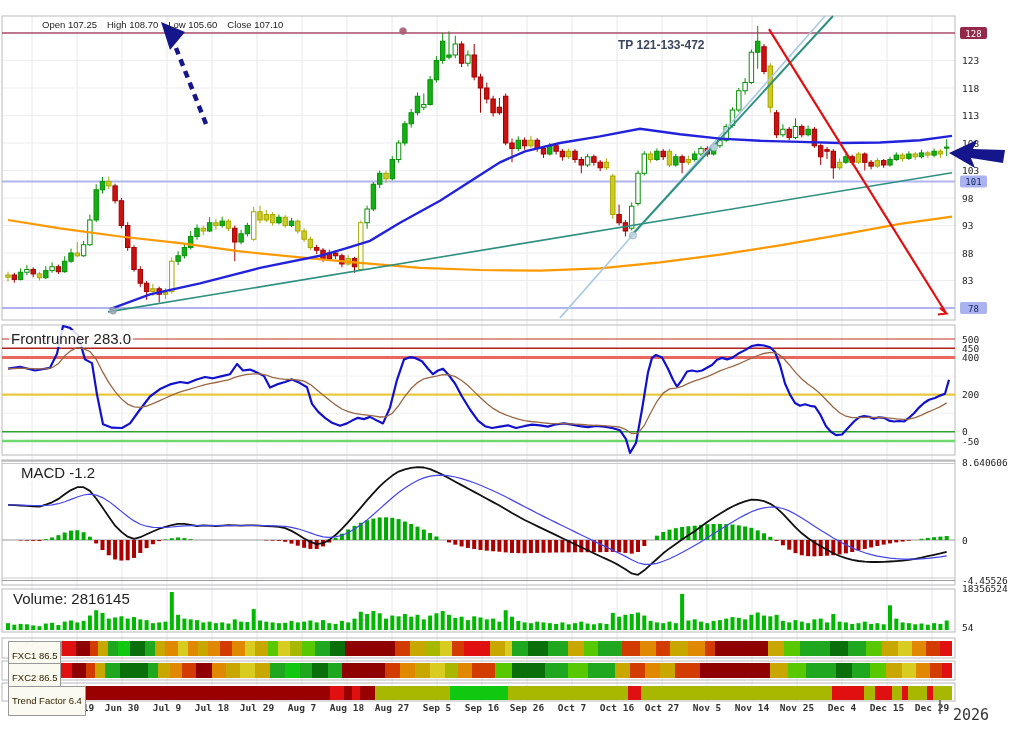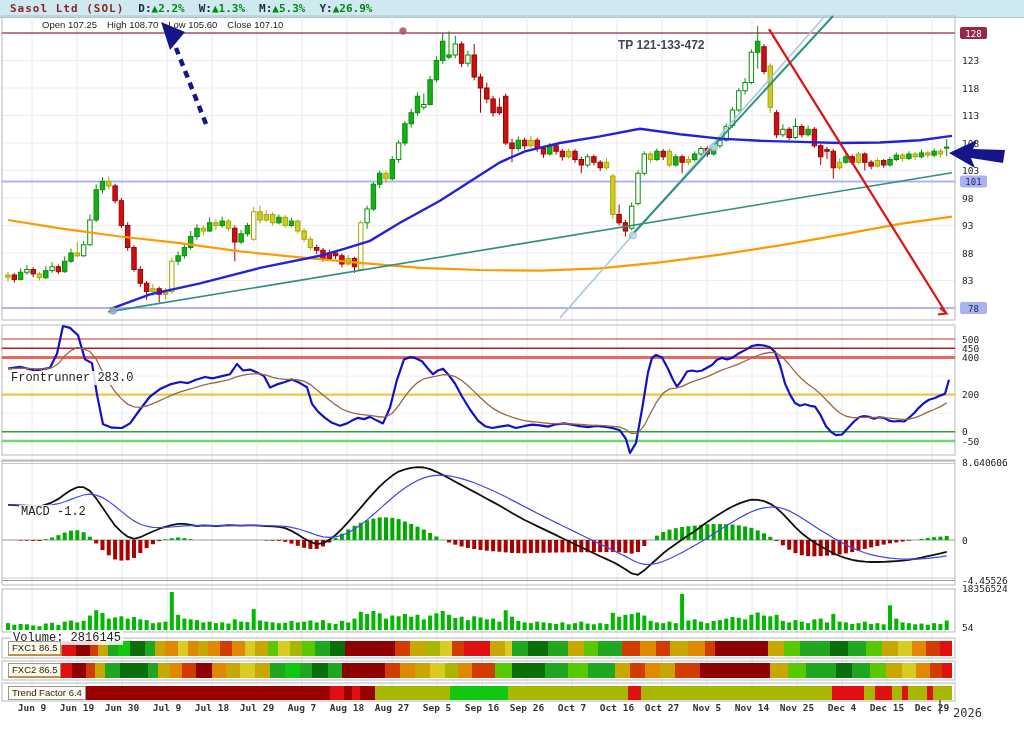--- a/index.html
+++ b/index.html
@@ -7,41 +7,34 @@
           font-family:"DejaVu Sans Mono",monospace;}
   .titlebar{position:absolute;left:0;top:0;width:1024px;height:17px;background:#cfe9f1;
             border-bottom:1px solid #aac8d2;display:flex;align-items:center;gap:14px;
             font-size:11px;font-weight:bold;white-space:nowrap;}
   .titlebar .t{color:#8b1f1f;margin-left:10px;letter-spacing:1px;}
   .stat .k{color:#1a2a3a;}
   .stat .v{color:#00890f;}
   .ohlcrow{position:absolute;left:8px;top:19px;font-family:"Liberation Sans",sans-serif;
            font-size:9.5px;color:#222;display:flex;gap:10px;white-space:nowrap;z-index:3;margin-left:34px;}
   .ohlcrow b{font-weight:normal;}
-  .plabel{position:absolute;font-family:Liberation Mono, monospace;font-size:12px;color:#222;
-          background:rgba(255,255,255,.85);padding:0 2px;z-index:3;white-space:nowrap;margin-top:41px;}
+  .plabel{position:absolute;font-family:Liberation Sans, sans-serif;font-size:15px;color:#222;
+          background:rgba(255,255,255,.85);padding:0 2px;z-index:3;white-space:nowrap;}
   .boxlabel{position:absolute;font-family:"Liberation Sans",sans-serif;font-size:9.5px;color:#332200;
-            background:#fbfaf0;border:1px solid #999;padding:0 3px;line-height:12px;z-index:3;white-space:nowrap;}
+            background:#fbfaf0;border:1px solid #999;padding:8px 3px;line-height:12px;z-index:3;white-space:nowrap;}
   .tp{position:absolute;left:618px;top:38px;font-family:"Liberation Sans",sans-serif;
       font-size:12px;font-weight:bold;color:#39465e;z-index:3;}
-  .year{position:absolute;left:953px;top:706px;font-size:12px;color:#333;z-index:3;}
+  .year{position:absolute;left:953px;top:706px;font-size:15px;color:#333;z-index:3;}
   svg{position:absolute;left:0;top:0;z-index:1;}
 </style>
 </head>
 <body>
 
 <div class="screen">
 
-  <div class="titlebar">
-    <span class="t">Sasol Ltd (SOL)</span>
-    <span class="stat"><b class="k">D:</b><b class="v">▲2.2%</b></span>
-    <span class="stat"><b class="k">W:</b><b class="v">▲1.3%</b></span>
-    <span class="stat"><b class="k">M:</b><b class="v">▲5.3%</b></span>
-    <span class="stat"><b class="k">Y:</b><b class="v">▲26.9%</b></span>
-  </div>
 
   <div class="ohlcrow">
     <span><b>Open</b> <b>107.25</b></span>
     <span><b>High</b> <b>108.70</b></span>
     <span><b>Low</b> <b>105.60</b></span>
     <span><b>Close</b> <b>107.10</b></span>
   </div>
 
   <div class="tp">TP 121-133-472</div>
 

